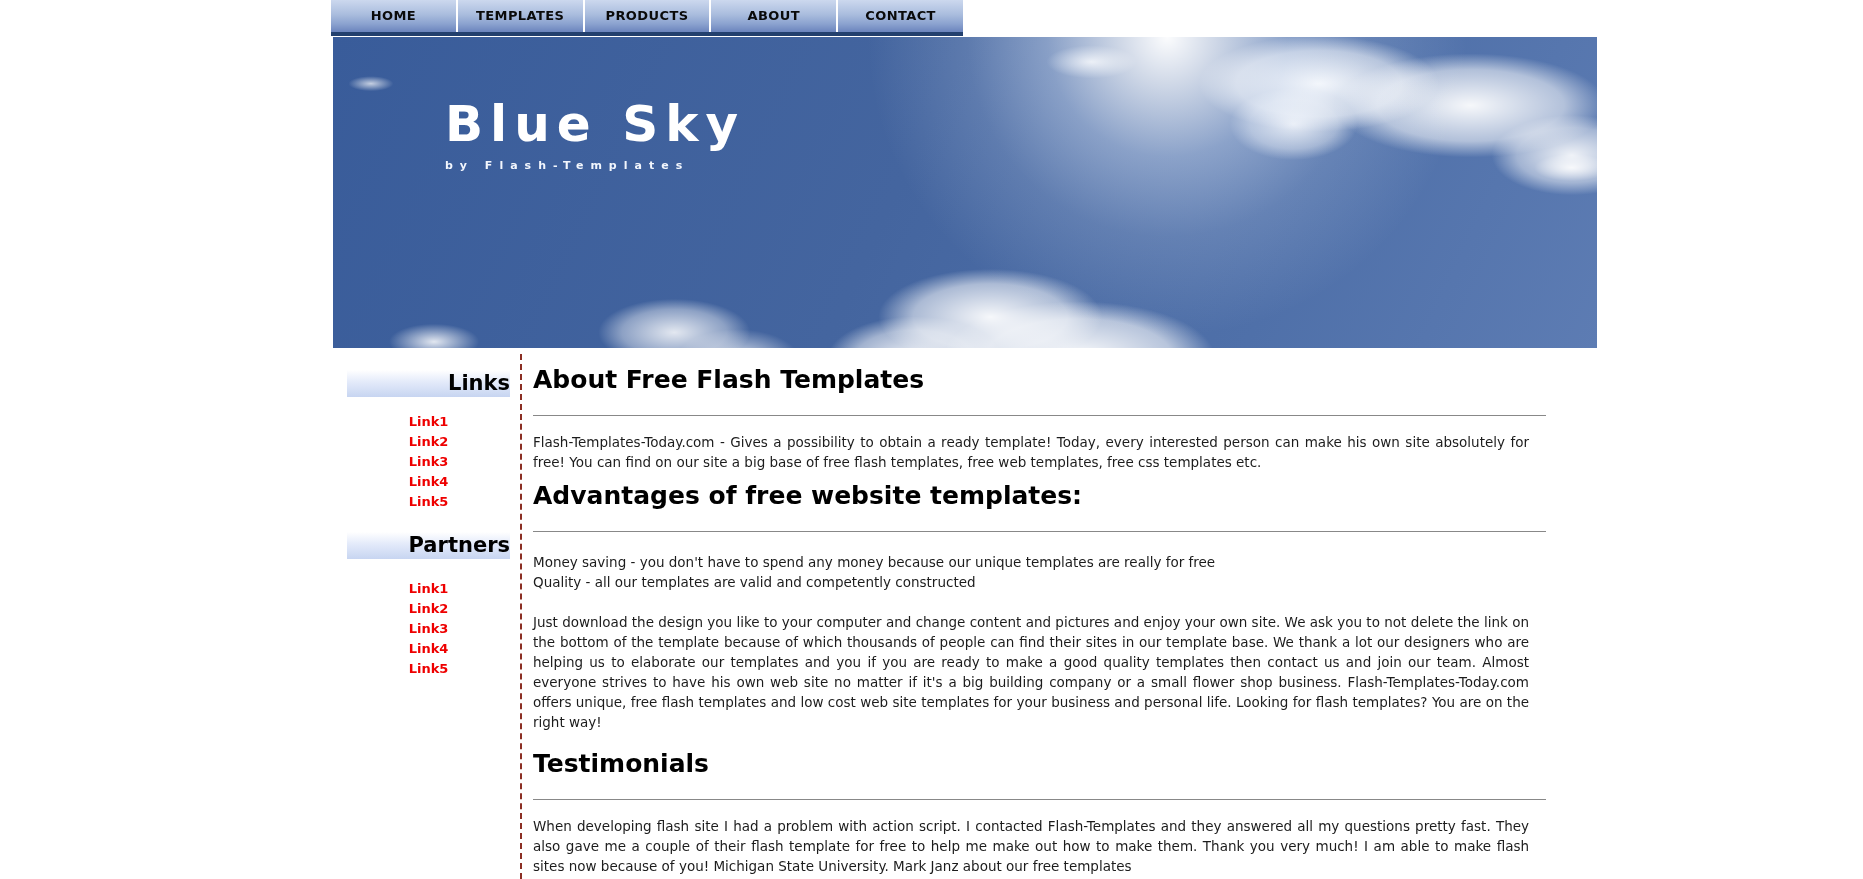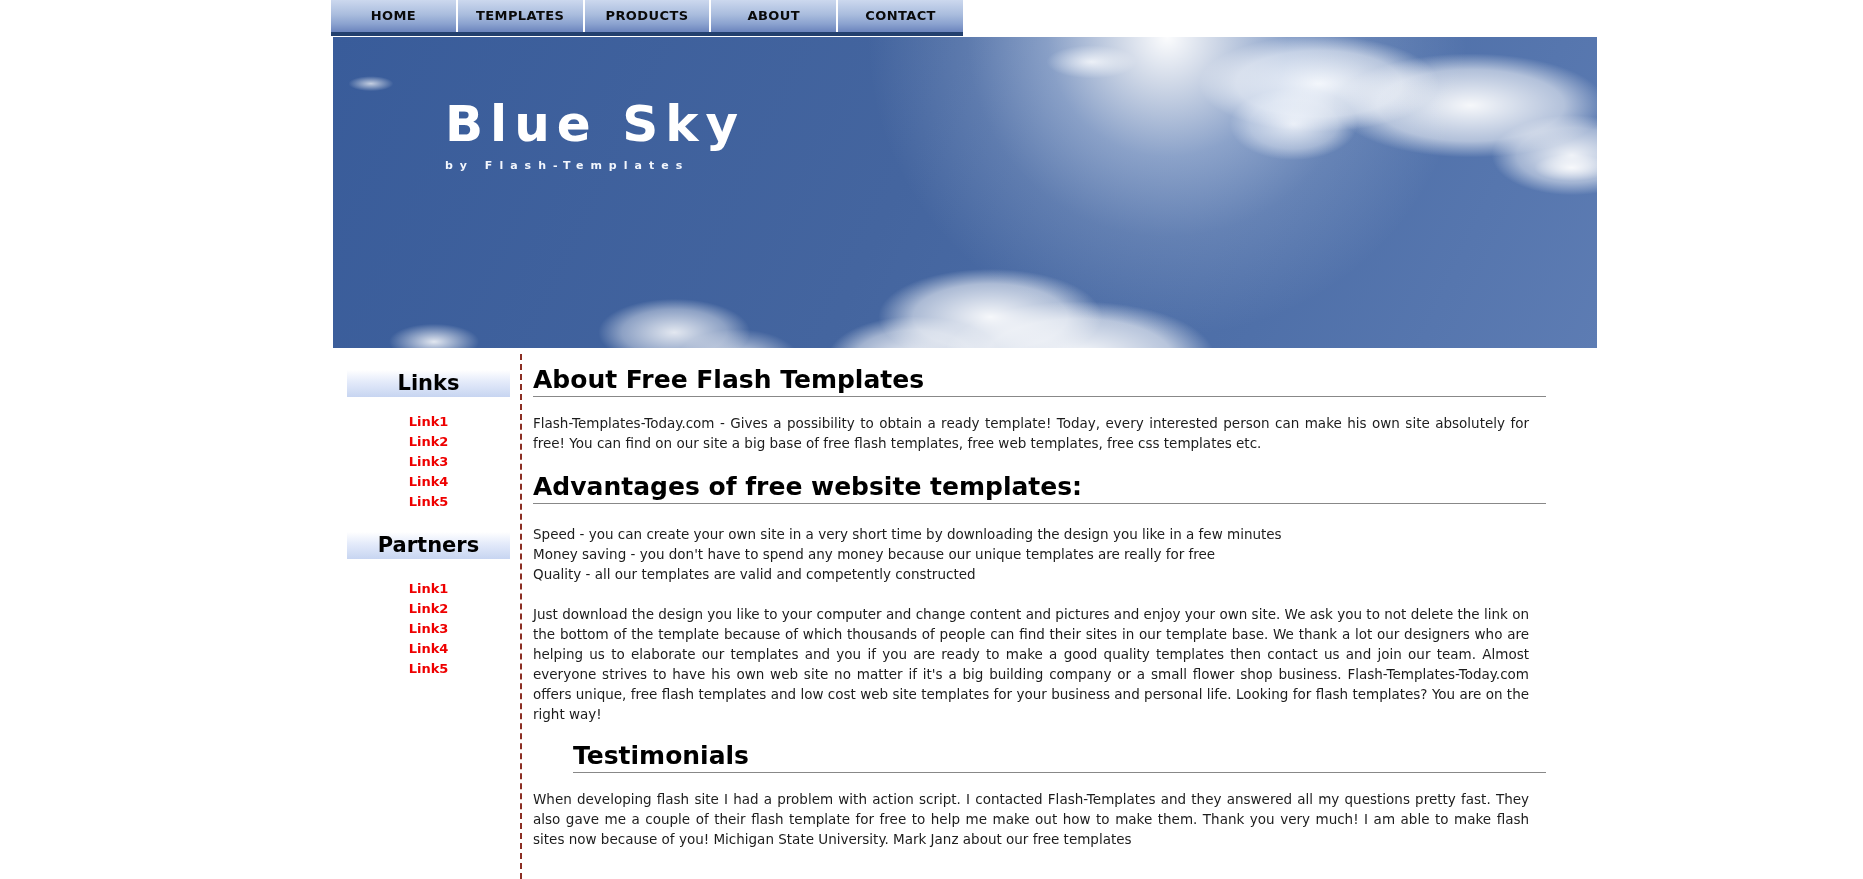--- a/index.html
+++ b/index.html
@@ -86,21 +86,21 @@
 
   
   .sidebar {
     position: absolute;
     left: 347px; top: 370px;
     width: 163px;
   }
   .side-header {
     height: 27px;
     line-height: 27px;
-    text-align: center;
+    text-align: right;
     font-size: 21px;
     font-weight: bold;
     color: #000000;
     background: linear-gradient(180deg, #ffffff 0%, #e3eafa 45%, #c7d5f1 100%);
   }
   .side-links {
     list-style: none;
     margin: 14px 0 0 0;
     padding: 0;
     text-align: center;
@@ -131,25 +131,25 @@
     left: 533px; top: 366px;
     width: 1013px;
     color: #1c1c1c;
   }
   .main h2 {
     margin: 0;
     font-size: 25px;
     line-height: 28px;
     font-weight: bold;
     color: #000000;
-    padding-bottom: 2px;
+    padding-bottom: 21px;
     border-bottom: 1px solid #888888;
   }
-  .main h2.spaced { margin-top: 20px; }
-  .main h2.spaced-lg { margin-top: 18px; margin-left: 40px; }
+  .main h2.spaced { margin-top: 10px; }
+  .main h2.spaced-lg { margin-top: 18px; }
   .main p {
     margin: 16px 17px 0 0;
     font-size: 13.5px;
     line-height: 20px;
     text-align: justify;
   }
   .adv-lines { margin-top: 20px; }
   .adv-lines div {
     font-size: 13.5px;
     line-height: 20px;
@@ -194,21 +194,20 @@
   </div>
 
   <div class="divider"></div>
 
   <div class="main">
     <h2>About Free Flash Templates</h2>
     <p>Flash-Templates-Today.com - Gives a possibility to obtain a ready template! Today, every interested person can make his own site absolutely for free! You can find on our site a big base of free flash templates, free web templates, free css templates etc.</p>
 
     <h2 class="spaced">Advantages of free website templates:</h2>
     <div class="adv-lines">
-      <div>Speed - you can create your own site in a very short time by downloading the design you like in a few minutes</div>
       <div>Money saving - you don't have to spend any money because our unique templates are really for free</div>
       <div>Quality - all our templates are valid and competently constructed</div>
     </div>
     <p class="post-lines">Just download the design you like to your computer and change content and pictures and enjoy your own site. We ask you to not delete the link on the bottom of the template because of which thousands of people can find their sites in our template base. We thank a lot our designers who are helping us to elaborate our templates and you if you are ready to make a good quality templates then contact us and join our team. Almost everyone strives to have his own web site no matter if it's a big building company or a small flower shop business. Flash-Templates-Today.com offers unique, free flash templates and low cost web site templates for your business and personal life. Looking for flash templates? You are on the right way!</p>
 
     <h2 class="spaced-lg">Testimonials</h2>
     <p>When developing flash site I had a problem with action script. I contacted Flash-Templates and they answered all my questions pretty fast. They also gave me a couple of their flash template for free to help me make out how to make them. Thank you very much! I am able to make flash sites now because of you! Michigan State University. Mark Janz about our free templates</p>
   </div>
 
 </div>

